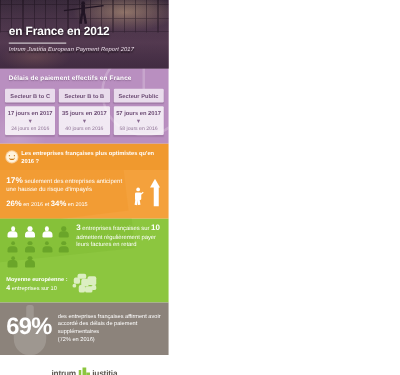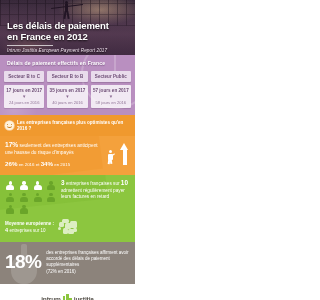--- a/index.html
+++ b/index.html
@@ -145,21 +145,20 @@
         <div class="pole"></div>
           <div class="hd"></div>
           <div class="bd"></div>
         <div class="lg1"></div>
           <div class="lg2"></div>
       </div>
     </div>
     <div class="hero-veil"></div>
     <div class="hero-text">
       <div class="hero-title">
-        <div>Les délais de paiement</div>
         <div>en France en 2012</div>
       </div>
       <div class="hero-rule"></div>
       <div class="hero-sub">Intrum Justitia European Payment Report 2017</div>
     </div>
   </div>
 
   <div class="sec-purple">
     <div class="clockwatermark"></div>
     <div class="bokeh"></div>
@@ -317,21 +316,21 @@
       </div>
     </div>
   </div>
 
   <div class="sec-taupe">
     <div class="t-watermark">
       <div class="neck"></div>
         <div class="bulb"></div>
     </div>
     <div class="t-row">
-      <div class="pct69">18%</div>
+      <div class="pct69">69%</div>
       <div class="t-txt">
         <span>des entreprises françaises affirment avoir accordé des délais de paiement supplémentaires</span>
         <span class="t-note">(72% en 2016)</span>
       </div>
     </div>
   </div>
 
   <div class="footer">
     <div class="logo">
       <span class="logo-word">intrum</span>

